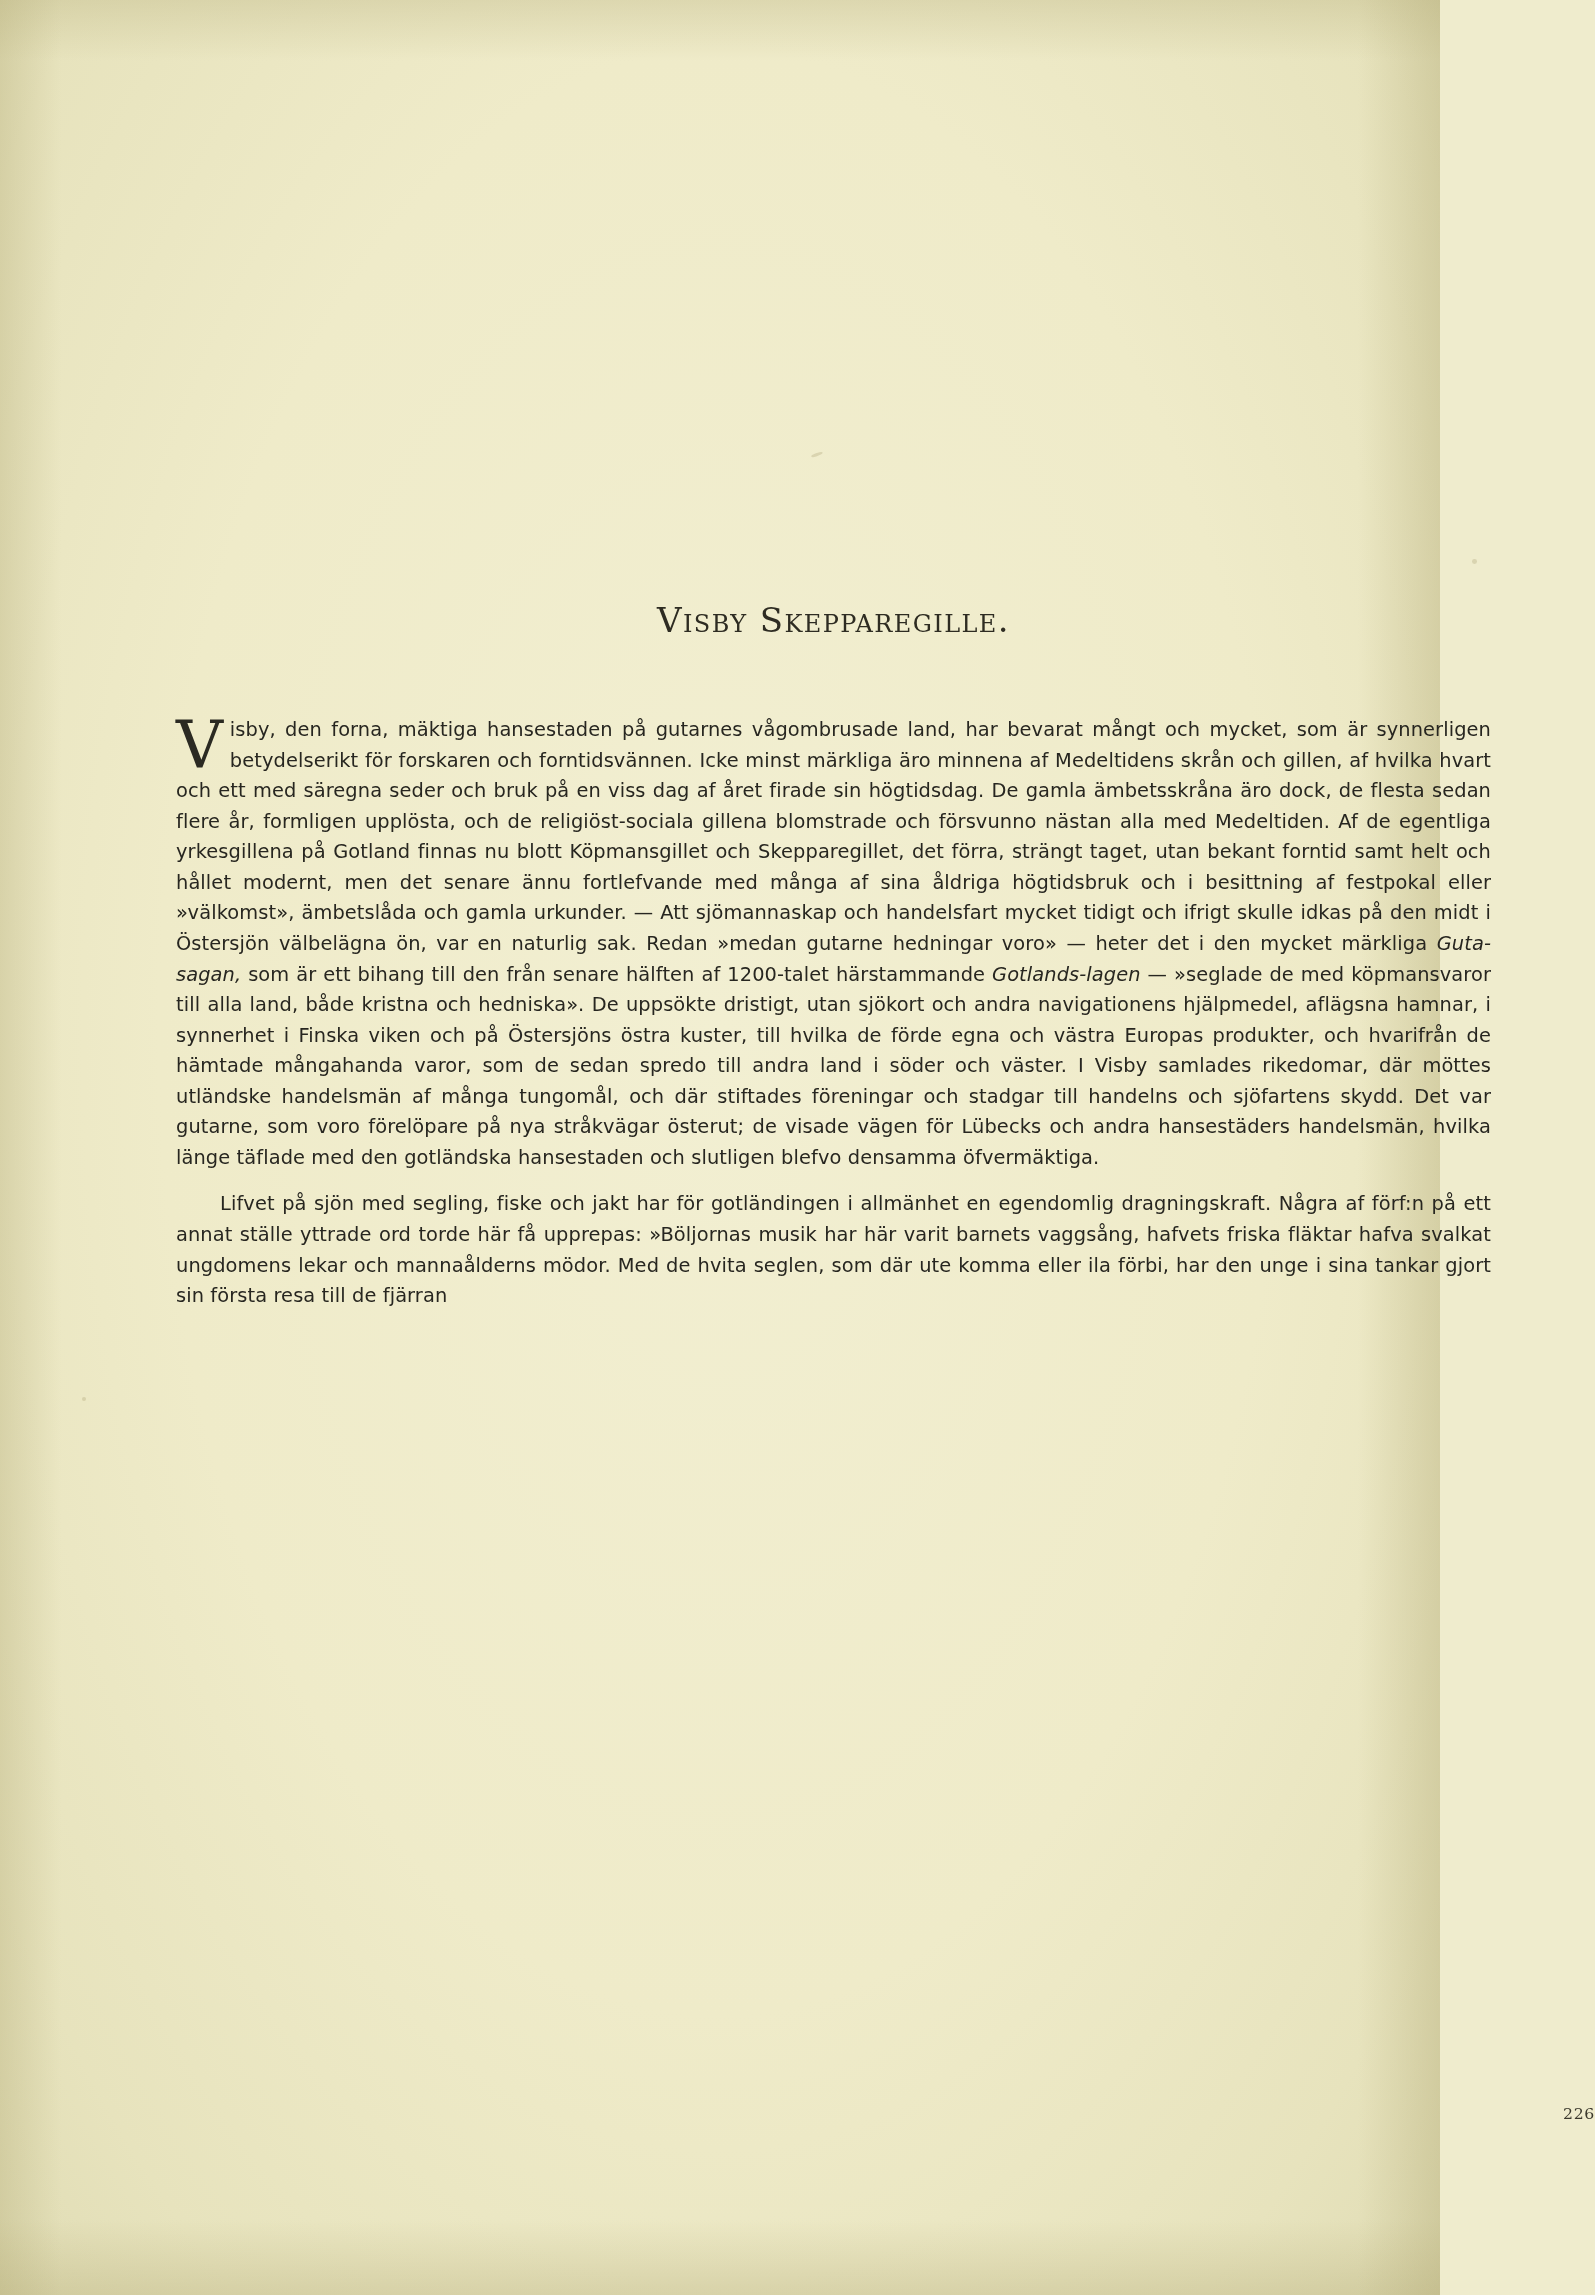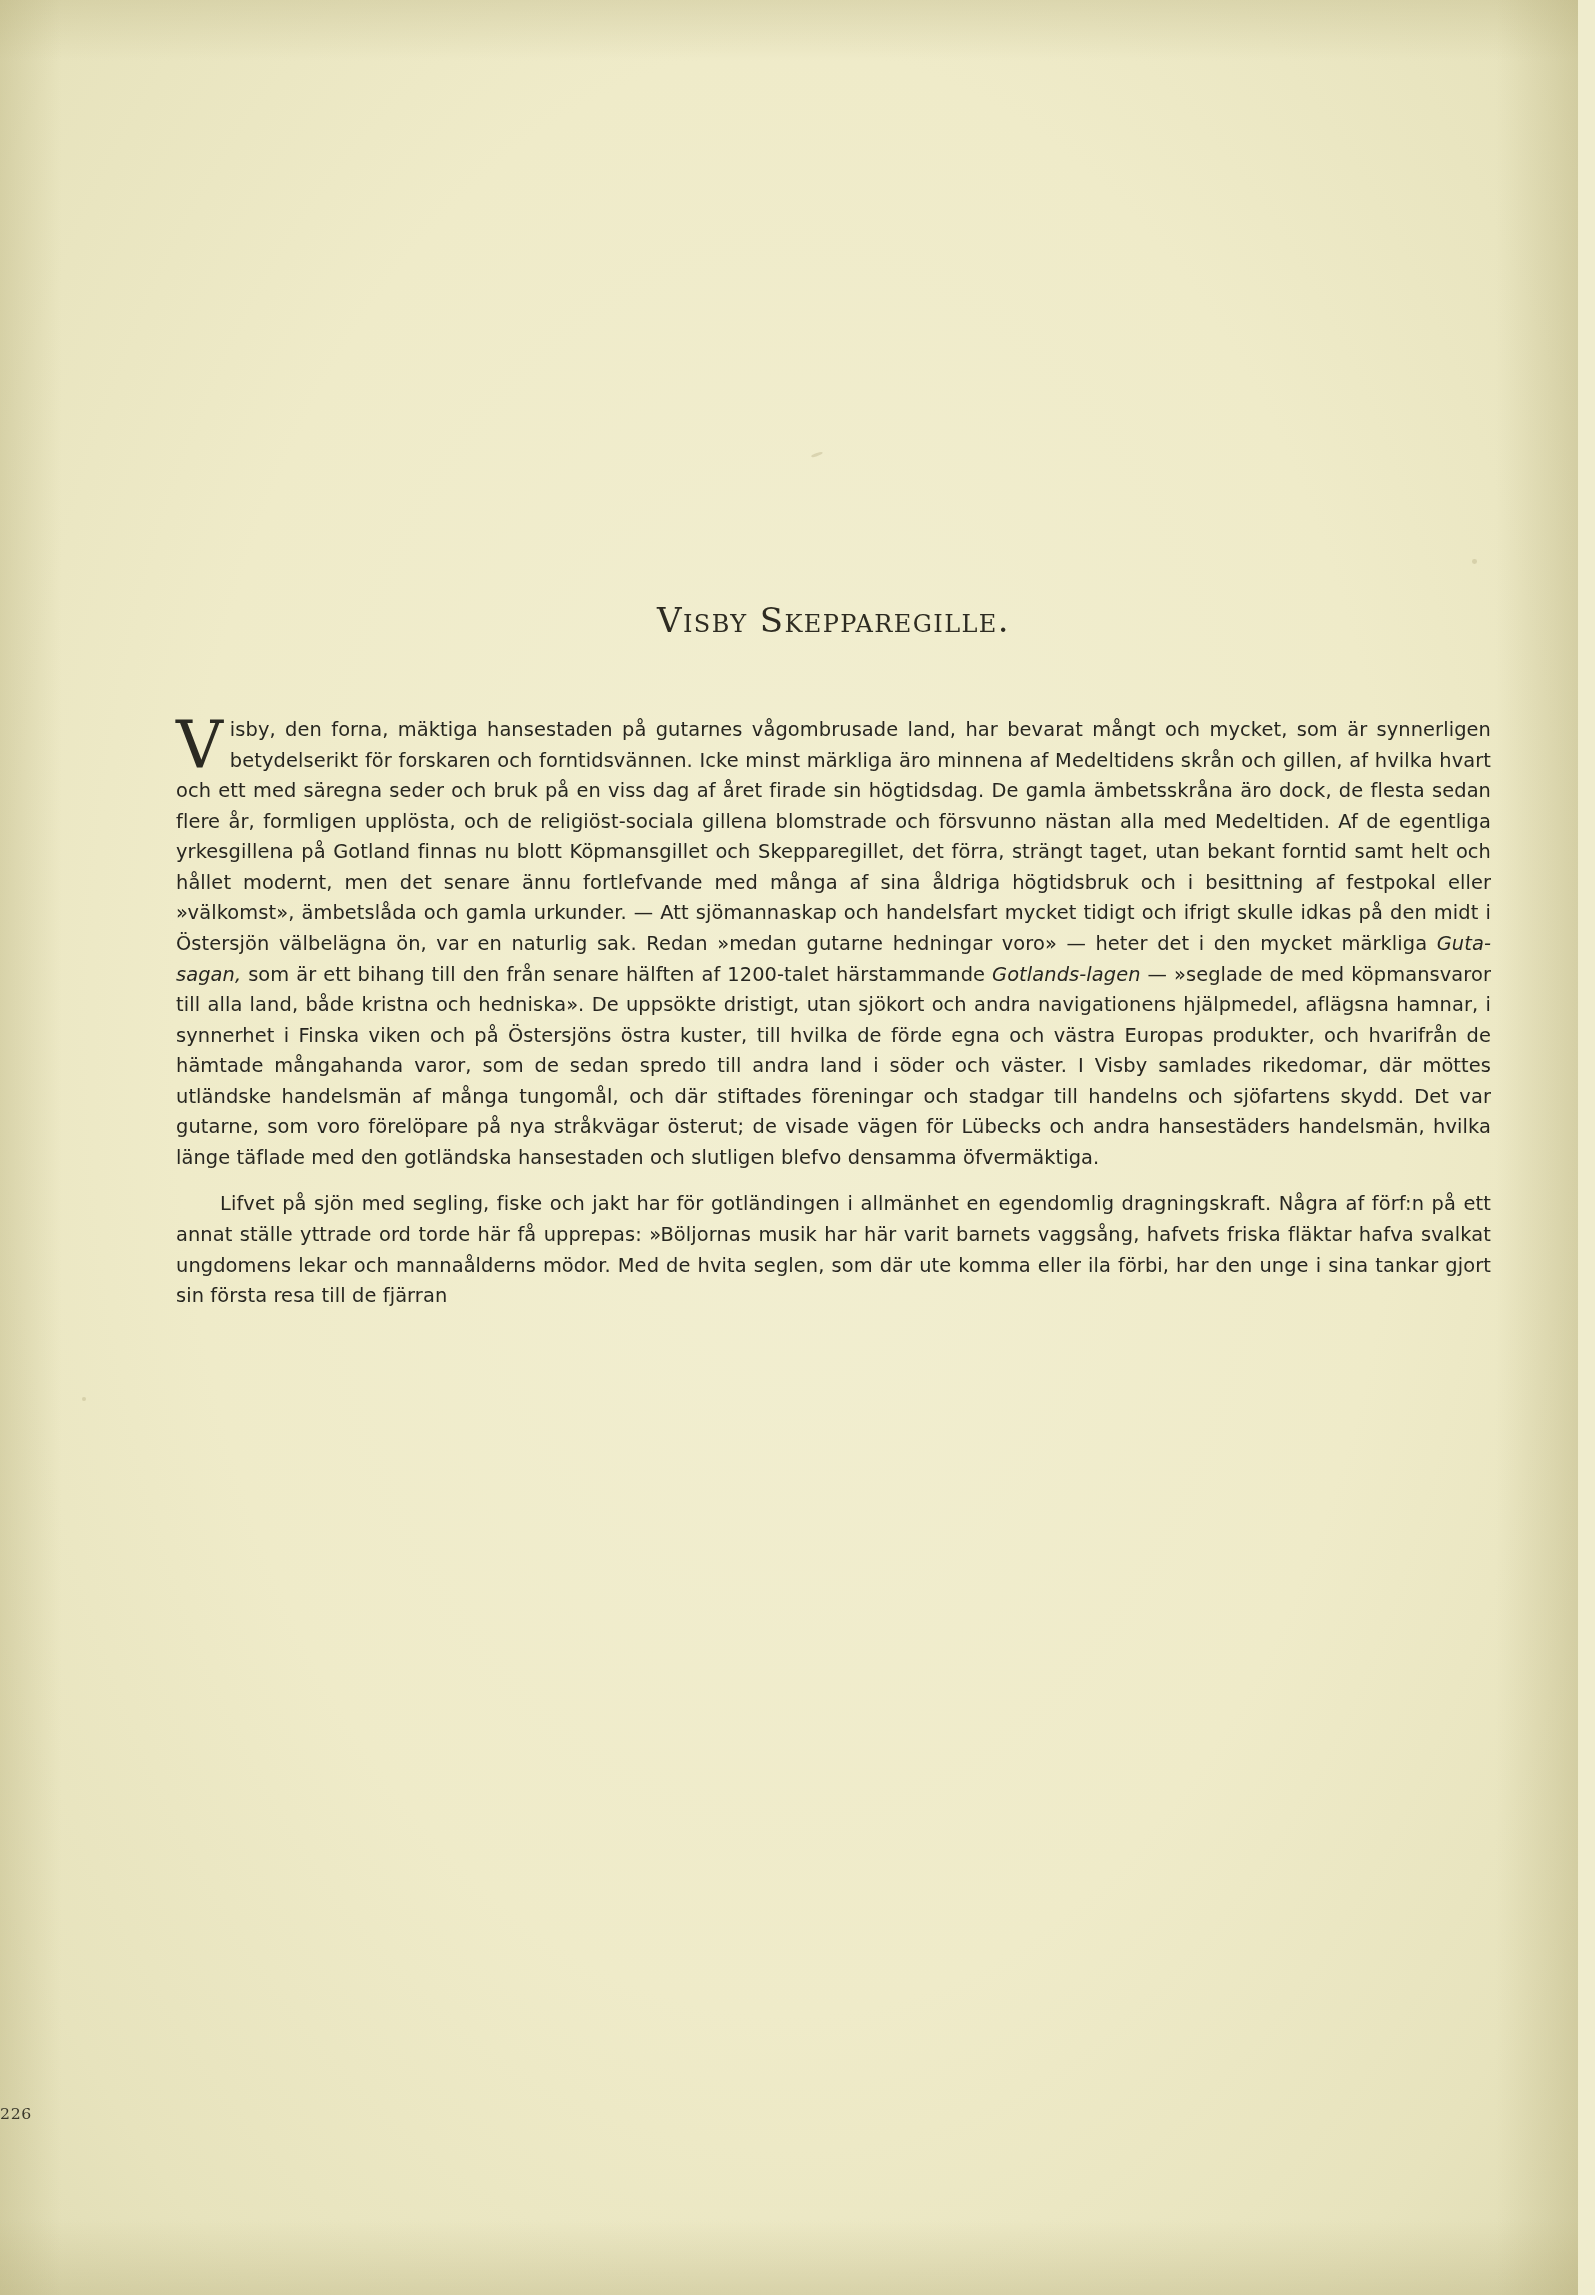--- a/index.html
+++ b/index.html
@@ -11,21 +11,21 @@
     width: 1595px;
     height: 2295px;
     font-family: "DejaVu Sans", sans-serif;
     color: #2b2a22;
     position: relative;
     overflow: hidden;
   }
   .page {
     position: absolute;
     top: 0; left: 0;
-    width: 1578px;
+    width: 1440px;
     height: 2295px;
     background:
       radial-gradient(ellipse at 50% 45%, #f2efd2 0%, #efebc9 55%, #e7e3bd 85%, #e0dcb4 100%);
   }
   
   .edge-left {
     position: absolute;
     top: 0; left: 0;
     width: 61px; height: 100%;
     background: linear-gradient(to right, rgba(180,172,120,0.35), rgba(180,172,120,0));
@@ -103,21 +103,21 @@
 
   .ital {
     font-style: italic;
   }
 
   .folio {
     position: absolute;
     top: 2104px;
     left: 0;
     width: 1595px;
-    text-align: left;
+    text-align: right;
     font-family: "DejaVu Serif", serif;
     font-size: 15.7px;
     color: #3a382c;
     letter-spacing: 0.7px;
   }
 
   .speck {
     position: absolute;
     background: rgba(150,140,90,0.25);
     border-radius: 50%;

